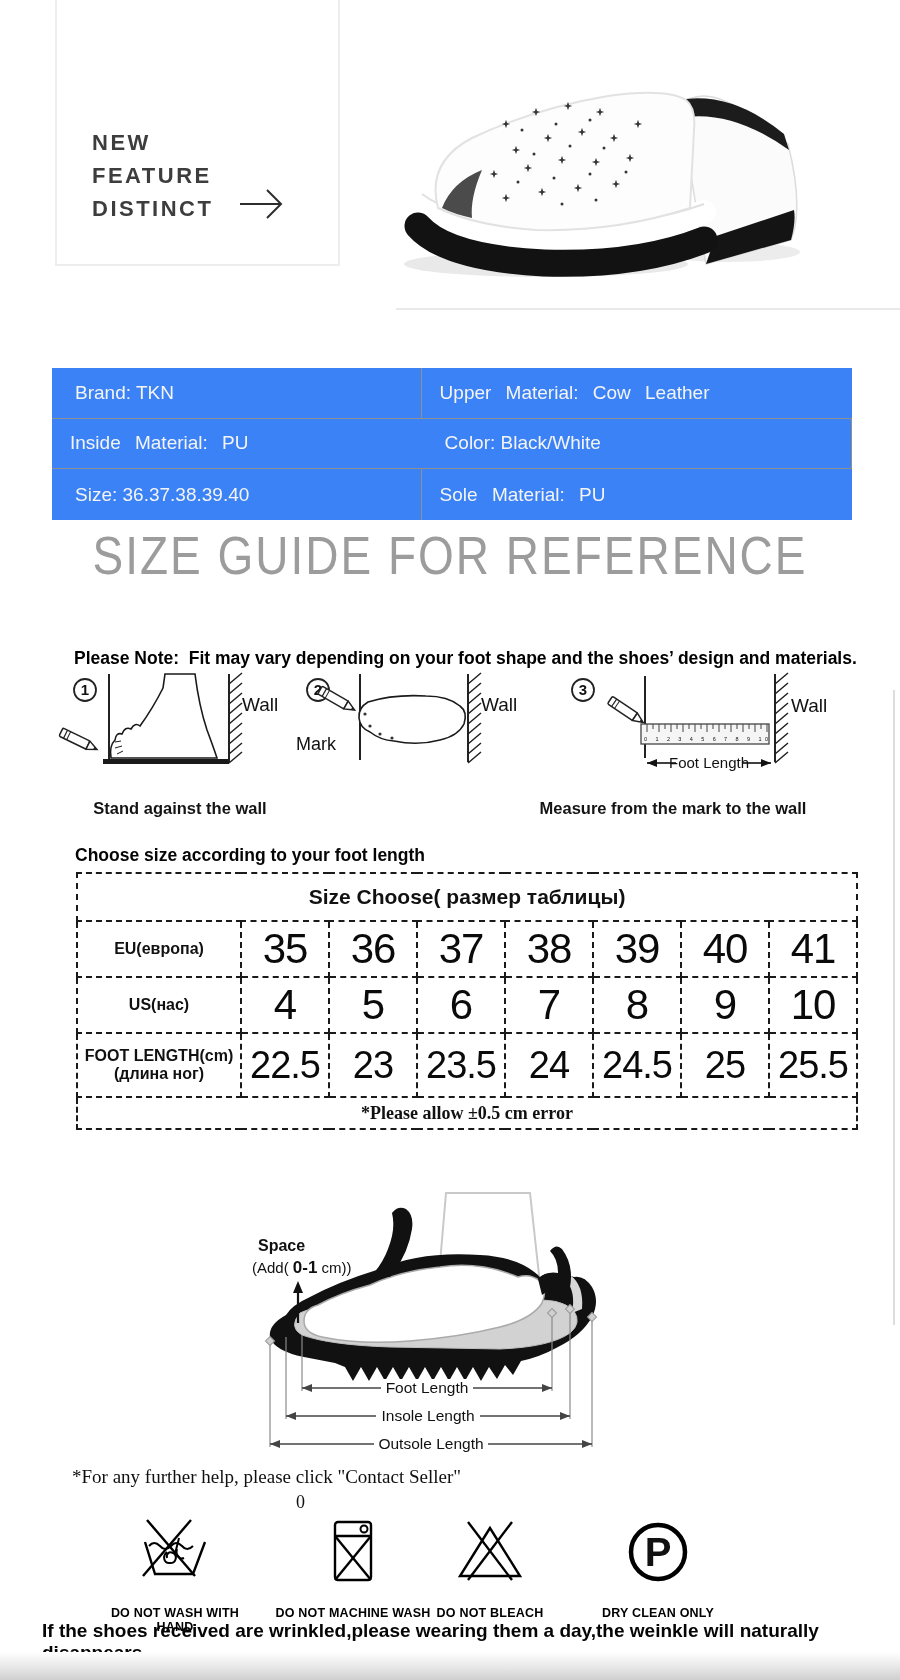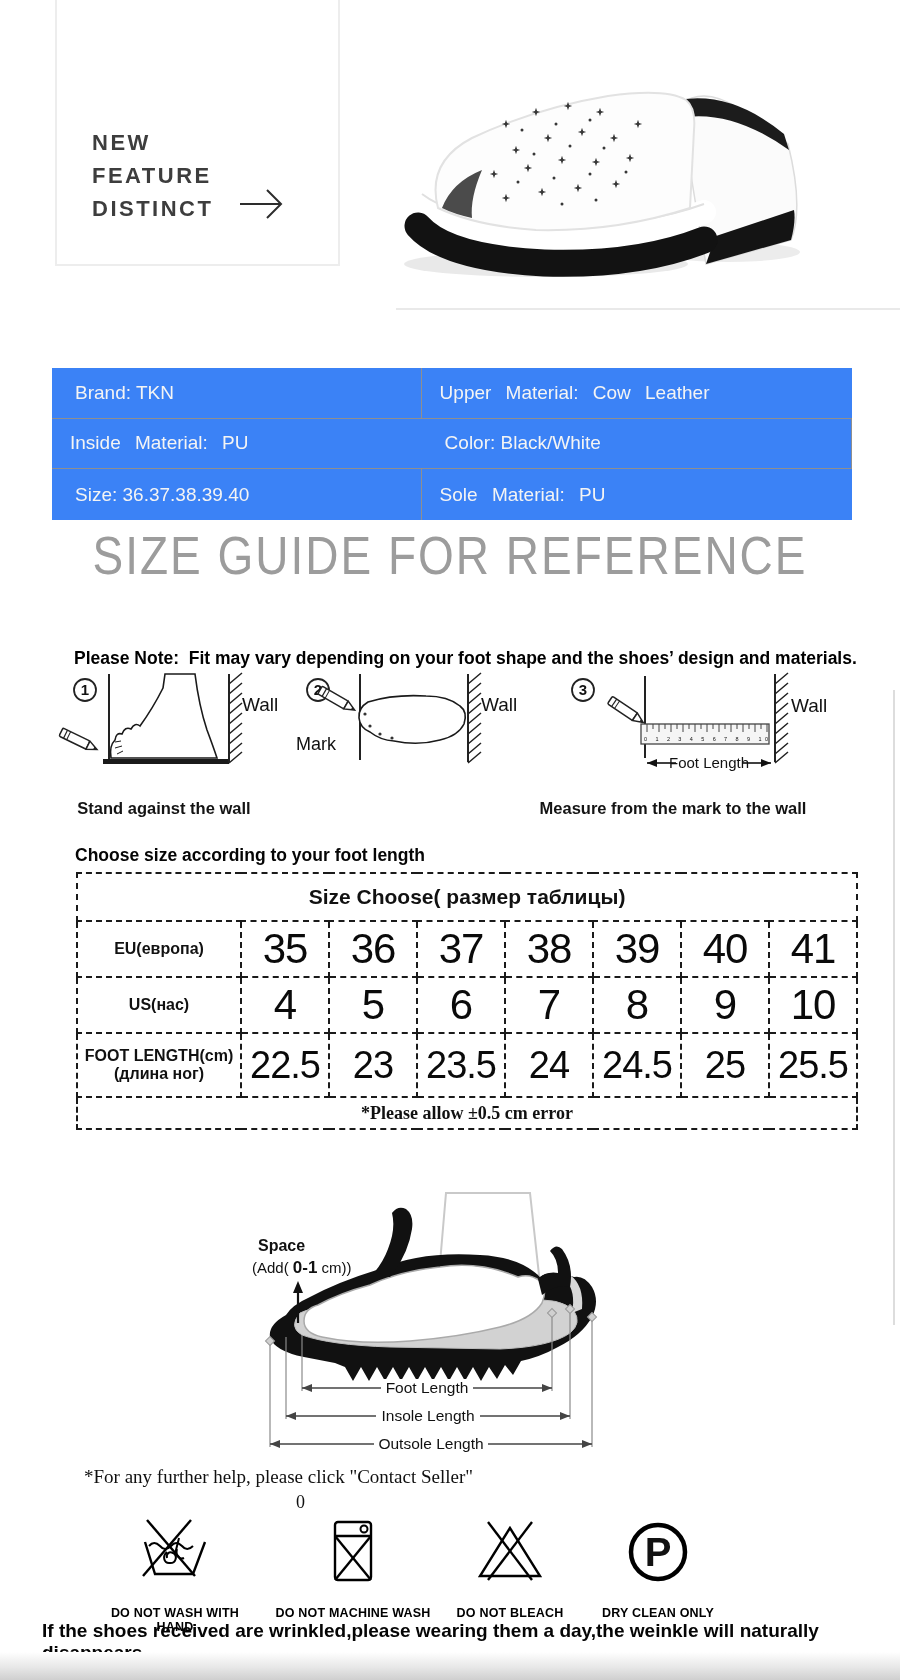--- a/index.html
+++ b/index.html
@@ -30,21 +30,21 @@
   .sizechart{position:absolute;left:76px;top:872px;width:782px;border-collapse:collapse;table-layout:fixed;}
   .sizechart td{border:2px dashed #1a1a1a;text-align:center;vertical-align:middle;padding:0;}
   .sc-head td{height:46px;font-size:21px;font-weight:bold;}
   .sc-num{font-size:42px;letter-spacing:-1px;color:#0a0a0a;}
   .sc-num3{font-size:38px;letter-spacing:-1px;color:#0a0a0a;}
   .sc-label{font-size:16px;font-weight:bold;}
   .sc-foot td{height:30px;font-family:"Liberation Serif",serif;font-size:18px;font-weight:bold;}
   .insole-note{position:absolute;left:0;top:1150px;width:900px;text-align:center;font-size:17px;font-weight:bold;color:#050505;}
   .faint-line{position:absolute;left:893px;top:690px;width:2px;height:635px;background:#d4d4d4;opacity:.8;}
   .foot-diagram{position:absolute;left:240px;top:1185px;}
-  .help-note{position:absolute;left:84px;top:1466px;font-family:"Liberation Serif",serif;font-size:19px;color:#101010;}
+  .help-note{position:absolute;left:72px;top:1466px;font-family:"Liberation Serif",serif;font-size:19px;color:#101010;}
   .zero{position:absolute;left:296px;top:1492px;font-family:"Liberation Serif",serif;font-size:18px;color:#101010;}
   .care-item{position:absolute;top:1512px;width:160px;text-align:center;}
   .care-item .lbl{margin-top:8px;font-size:12.5px;font-weight:bold;letter-spacing:.2px;color:#000;}
   .bottom-note{position:absolute;left:42px;top:1620px;font-size:19px;font-weight:bold;color:#050505;}
   .bottom-band{position:absolute;left:0;top:1652px;width:900px;height:28px;
                background:linear-gradient(180deg,#ffffff 0%,#e7e7e7 55%,#cfcfcf 100%);}
   svg{font-family:"Liberation Sans",sans-serif;}
   svg text{fill:#111;}
 </style>
 </head>
@@ -209,21 +209,21 @@
       <line x1="114" y1="97" x2="143" y2="97" stroke="#111" stroke-width="1.6"></line>
       <line x1="210" y1="97" x2="238" y2="97" stroke="#111" stroke-width="1.6"></line>
       <polygon points="114,97 124,93 124,101" fill="#111"></polygon>
       <polygon points="238,97 228,93 228,101" fill="#111"></polygon>
       <text x="176" y="102" text-anchor="middle" font-size="15">Foot Length</text>
     </g>
     <use href="#w3" transform="translate(242,0)"></use>
     <text x="258" y="46" font-size="19">Wall</text>
   </svg>
 
-  <div class="caption" style="left:64px;width:200px;">Stand against the wall</div>
+  <div class="caption" style="left:80px;width:200px;">Stand against the wall</div>
   <div class="caption" style="left:538px;width:270px;">Measure from the mark to the wall</div>
 
   <div class="choose">Choose size according to your foot length</div>
 
   <table class="sizechart">
     <colgroup>
         <col style="width:164px">
         <col>
         <col>
         <col>
@@ -355,21 +355,21 @@
       <g fill="none" stroke="#000" stroke-width="2.4">
         <rect x="24" y="10" width="36" height="58" rx="3"></rect>
         <line x1="24" y1="24" x2="60" y2="24"></line>
         <circle cx="53" cy="17" r="3.5" stroke-width="2"></circle>
         <line x1="24" y1="24" x2="60" y2="68"></line>
           <line x1="60" y1="24" x2="24" y2="68"></line>
       </g>
     </svg>
     <div class="lbl">DO NOT MACHINE WASH</div>
   </div>
-  <div class="care-item" style="left:430px;">
+  <div class="care-item" style="left:410px;">
     <svg width="84" height="82" viewBox="0 0 84 82">
       <g fill="none" stroke="#000" stroke-width="2.4">
         <path d="M42,16 L12,64 L72,64 Z"></path>
         <line x1="20" y1="10" x2="64" y2="68"></line>
           <line x1="64" y1="10" x2="20" y2="68"></line>
       </g>
     </svg>
     <div class="lbl">DO NOT BLEACH</div>
   </div>
   <div class="care-item" style="left:578px;">

